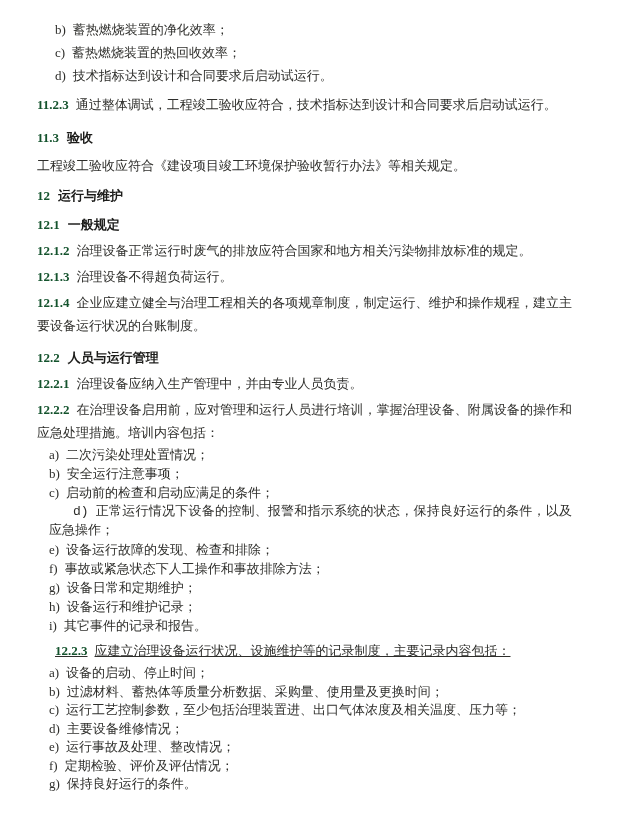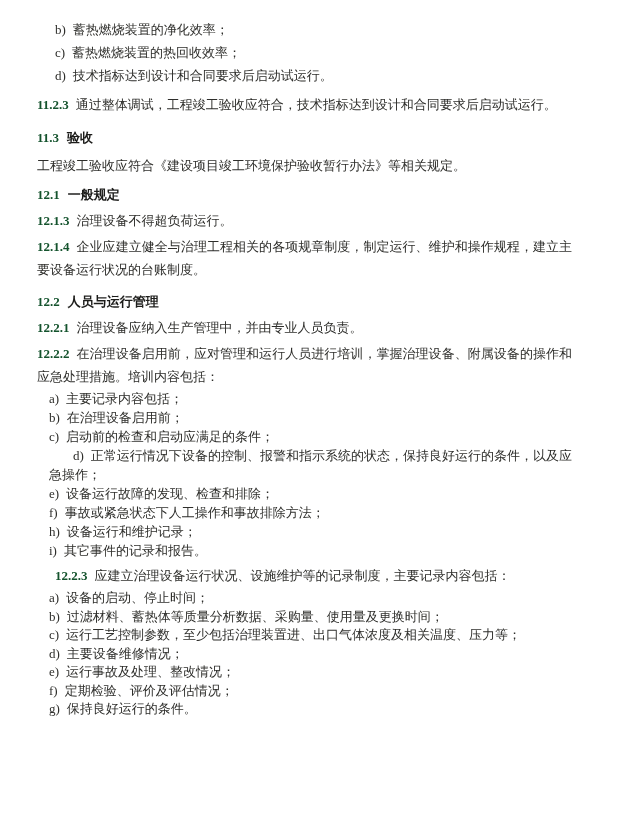--- a/index.html
+++ b/index.html
@@ -28,31 +28,31 @@
     color: #1c1c1a;
     font-size: 13px;
   }
   .num { font-weight: 700; margin-right: 7px; color: #14532d; }
   .h .num { margin-right: 8px; }
   .list { margin: 0; }
   .li { line-height: 19px; padding-left: 12px; text-align: justify; max-width: 585px; }
   .list.intro .li { line-height: 23px; padding-left: 18px; }
   .list.records .li { line-height: 18.5px; }
   .li .marker { margin-right: 7px; }
-  .li.deep-first { text-indent: 24px; }
+  .li.deep-first { text-indent: 24px; font-family: Liberation Mono, monospace; }
   .indented { padding-left: 18px; }
   .mt-sm { margin-top: 3px; }
   .mt-md { margin-top: 6px; }
   .mt-lg { margin-top: 10px; }
   .mt-para { margin-top: 5px; }
   .mt-h12 { margin-top: 7px; }
   .mt-h122 { margin-top: 9px; }
   .mt-list { margin-top: 1px; }
   .mt-recs { margin-top: 2px; }
-  .mt-1223 { margin-top: 4px; }
+  .mt-1223 { margin-top: 4px; text-decoration: underline; }
 </style>
 </head>
 <body>
 
 <div class="page">
 
   <div class="list intro">
     <div class="li">
       <span class="marker">b)</span><span>蓄热燃烧装置的净化效率；</span>
     </div>
@@ -67,26 +67,32 @@
   <p class="p mt-md">
     <span class="num">11.2.3</span><span>通过整体调试，工程竣工验收应符合，技术指标达到设计和合同要求后启动试运行。</span>
   </p>
 
   <h3 class="h mt-lg">
     <span class="num">11.3</span><span>验收</span>
   </h3>
 
   <p class="p mt-para">工程竣工验收应符合《建设项目竣工环境保护验收暂行办法》等相关规定。</p>
 
+  <h3 class="h mt-h12">
+    <span class="num">12</span><span>运行与维护</span>
+  </h3>
 
   <h3 class="h mt-md">
     <span class="num">12.1</span><span>一般规定</span>
   </h3>
 
 
+  <p class="p mt-sm">
+    <span class="num">12.1.2</span><span>治理设备正常运行时废气的排放应符合国家和地方相关污染物排放标准的规定。</span>
+  </p>
 
   <p class="p mt-sm">
     <span class="num">12.1.3</span><span>治理设备不得超负荷运行。</span>
   </p>
 
   <p class="p mt-sm">
     <span class="num">12.1.4</span><span>企业应建立健全与治理工程相关的各项规章制度，制定运行、维护和操作规程，建立主要设备运行状况的台账制度。</span>
   </p>
 
   <h3 class="h mt-h122">
@@ -96,36 +102,39 @@
   <p class="p mt-sm">
     <span class="num">12.2.1</span><span>治理设备应纳入生产管理中，并由专业人员负责。</span>
   </p>
 
   <p class="p mt-sm">
     <span class="num">12.2.2</span><span>在治理设备启用前，应对管理和运行人员进行培训，掌握治理设备、附属设备的操作和应急处理措施。培训内容包括：</span>
   </p>
 
   <div class="list training mt-list">
     <div class="li">
-      <span class="marker">a)</span><span>主要记录内容包括；</span>
+      <span class="marker">a)</span><span>二次污染处理处置情况；</span>
     </div>
     <div class="li">
-      <span class="marker">b)</span><span>在治理设备启用前；</span>
+      <span class="marker">b)</span><span>安全运行注意事项；</span>
     </div>
     <div class="li">
       <span class="marker">c)</span><span>启动前的检查和启动应满足的条件；</span>
     </div>
     <div class="li deep-first">
       <span class="marker">d)</span><span>正常运行情况下设备的控制、报警和指示系统的状态，保持良好运行的条件，以及应急操作；</span>
     </div>
     <div class="li">
       <span class="marker">e)</span><span>设备运行故障的发现、检查和排除；</span>
     </div>
     <div class="li">
       <span class="marker">f)</span><span>事故或紧急状态下人工操作和事故排除方法；</span>
+    </div>
+    <div class="li">
+      <span class="marker">g)</span><span>设备日常和定期维护；</span>
     </div>
     <div class="li">
       <span class="marker">h)</span><span>设备运行和维护记录；</span>
     </div>
     <div class="li">
       <span class="marker">i)</span><span>其它事件的记录和报告。</span>
     </div>
   </div>
 
   <p class="p indented mt-1223">

